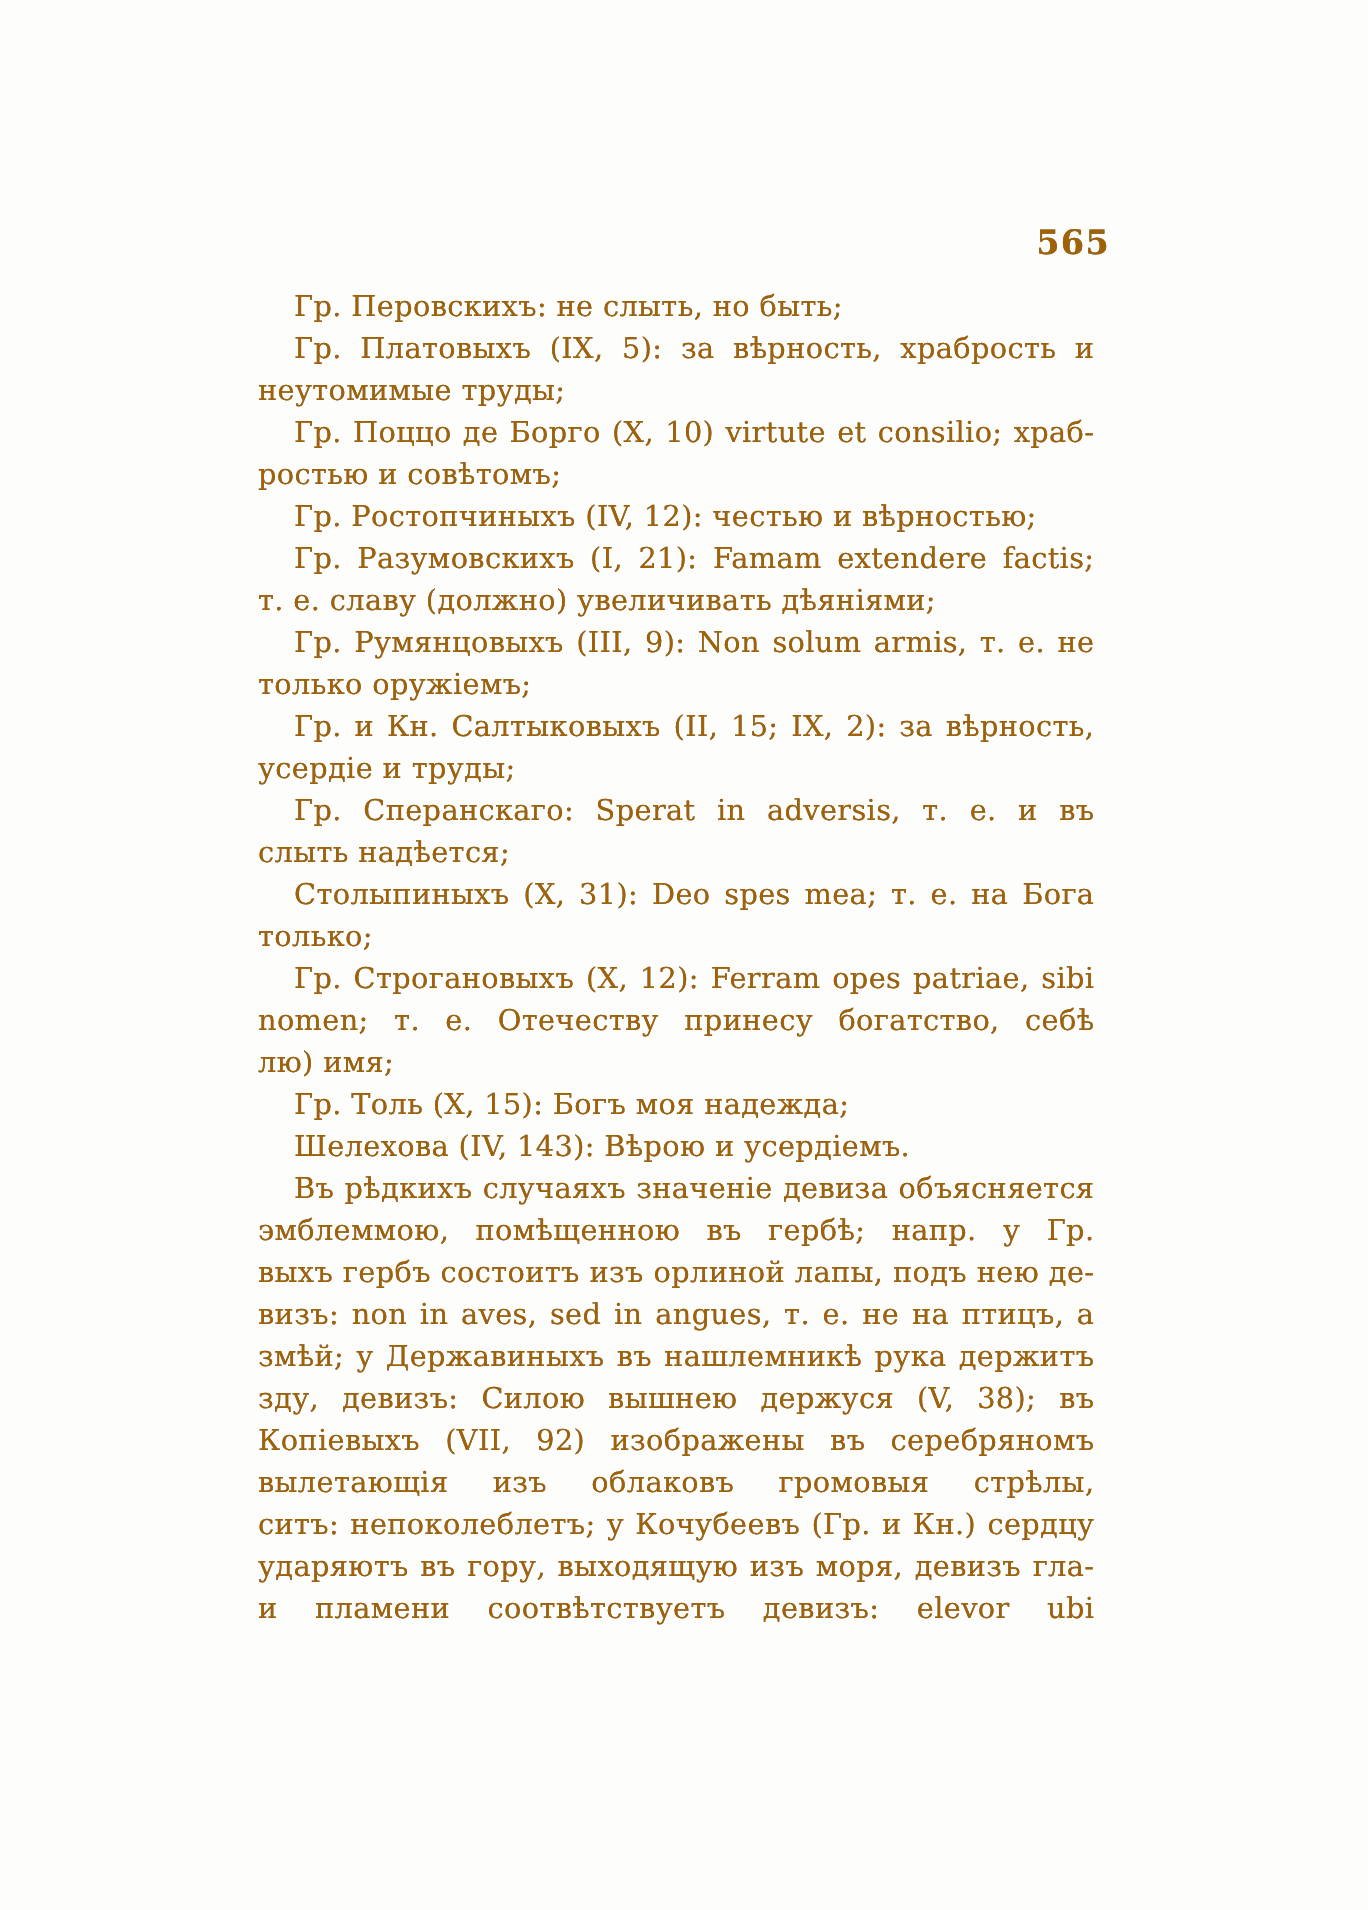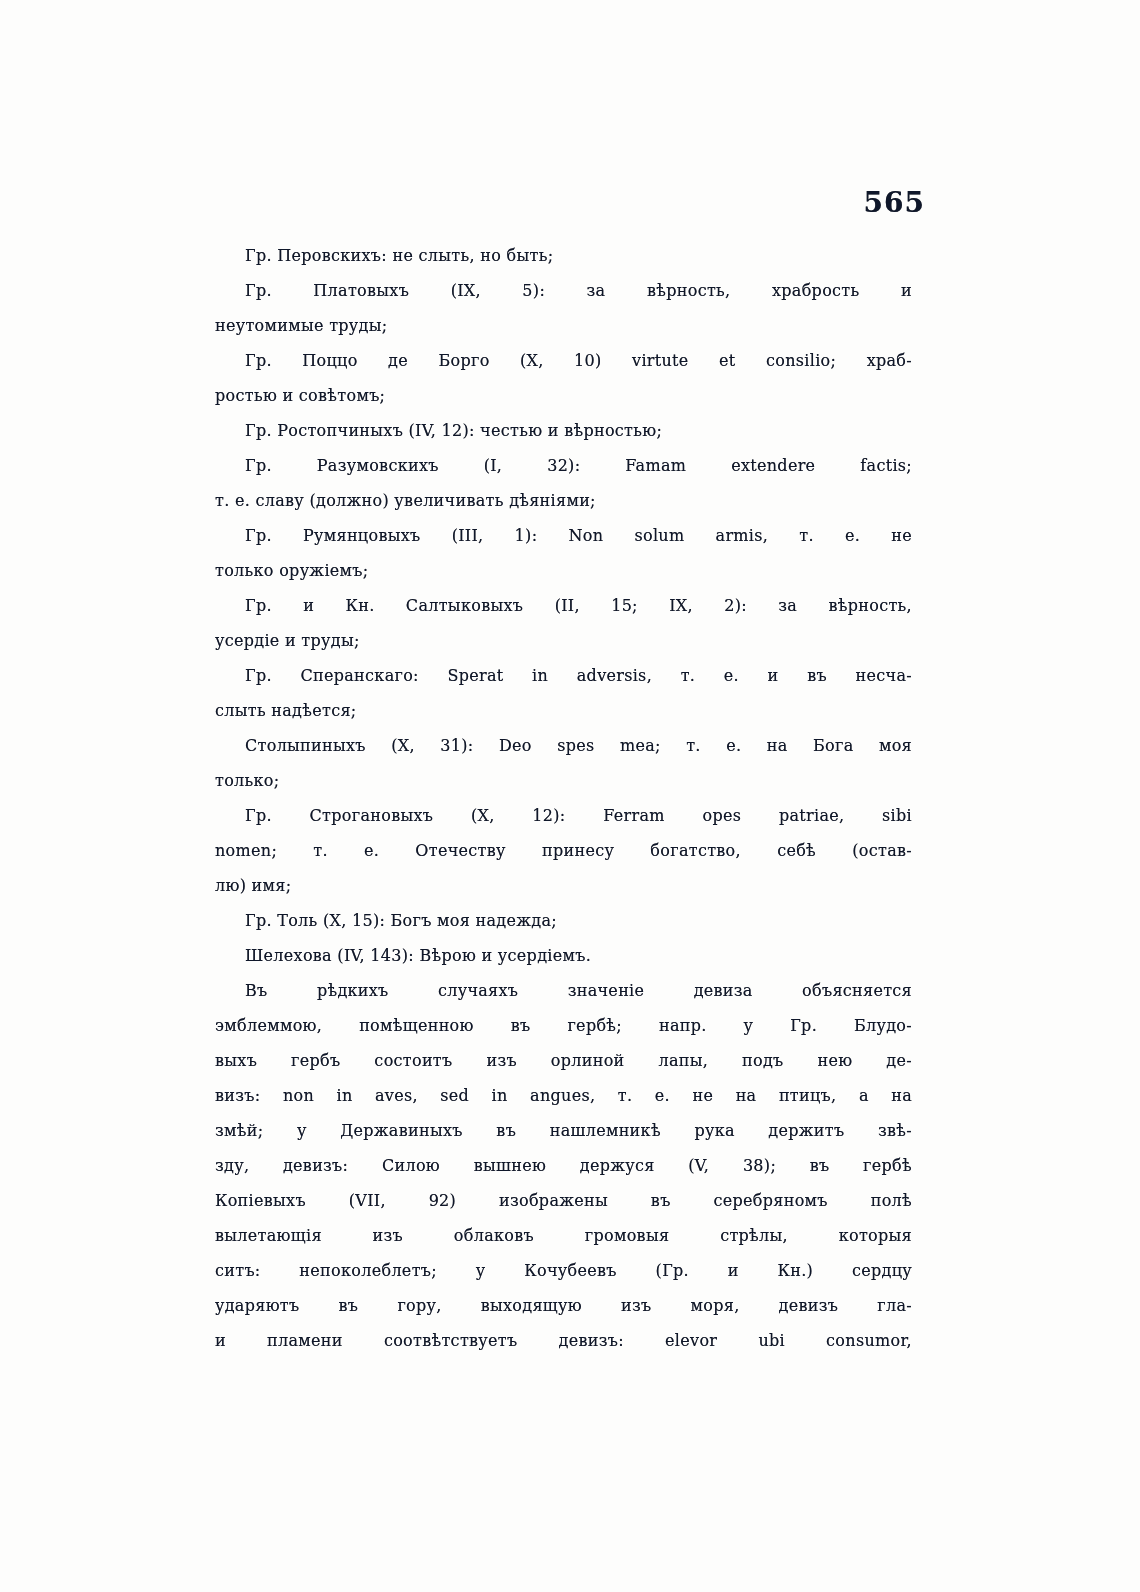--- a/index.html
+++ b/index.html
@@ -6,21 +6,21 @@
     margin: 0;
     padding: 0;
     background: #fdfdfc;
   }
   .page {
     position: relative;
     width: 1140px;
     height: 1592px;
     background: #fdfdfc;
     font-family: "DejaVu Serif", "Liberation Serif", serif;
-    color: #0f172a;
+    color: #a16207;
     overflow: hidden;
   }
   .page-number {
     position: absolute;
     top: 186px;
     left: 845px;
     width: 80px;
     text-align: right;
     font-size: 28px;
     font-weight: bold;
@@ -29,21 +29,21 @@
   }
   .text-block {
     position: absolute;
     top: 238px;
     left: 215px;
     width: 697px;
   }
   .line {
     height: 35px;
     line-height: 35px;
-    font-size: 16px;
+    font-size: 24px;
     overflow: hidden;
     white-space: normal;
     text-align: left;
     letter-spacing: 0.3px;
     text-shadow: 0 0 0.5px rgba(33,30,27,0.6);
   }
   .line.indent {
     padding-left: 30px;
   }
   .line.just {
@@ -56,23 +56,23 @@
 
 <div class="page">
   <div class="page-number">565</div>
   <div class="text-block">
       <div class="line indent">Гр. Перовскихъ: не слыть, но быть;</div>
       <div class="line indent just">Гр. Платовыхъ (IX, 5): за вѣрность, храбрость и</div>
       <div class="line">неутомимые труды;</div>
       <div class="line indent just">Гр. Поццо де Борго (X, 10) virtute et consilio; храб-</div>
       <div class="line">ростью и совѣтомъ;</div>
       <div class="line indent">Гр. Ростопчиныхъ (IV, 12): честью и вѣрностью;</div>
-      <div class="line indent just">Гр. Разумовскихъ (I, 32): Famam extendere factis;</div>
+      <div class="line indent just">Гр. Разумовскихъ (I, 21): Famam extendere factis;</div>
       <div class="line">т. е. славу (должно) увеличивать дѣяніями;</div>
-      <div class="line indent just">Гр. Румянцовыхъ (III, 1): Non solum armis, т. е. не</div>
+      <div class="line indent just">Гр. Румянцовыхъ (III, 9): Non solum armis, т. е. не</div>
       <div class="line">только оружіемъ;</div>
       <div class="line indent just">Гр. и Кн. Салтыковыхъ (II, 15; IX, 2): за вѣрность,</div>
       <div class="line">усердіе и труды;</div>
       <div class="line indent just">Гр. Сперанскаго: Sperat in adversis, т. е. и въ несча-</div>
       <div class="line">слыть надѣется;</div>
       <div class="line indent just">Столыпиныхъ (X, 31): Deo spes mea; т. е. на Бога моя</div>
       <div class="line">только;</div>
       <div class="line indent just">Гр. Строгановыхъ (X, 12): Ferram opes patriae, sibi</div>
       <div class="line just">nomen; т. е. Отечеству принесу богатство, себѣ (остав-</div>
       <div class="line">лю) имя;</div>

